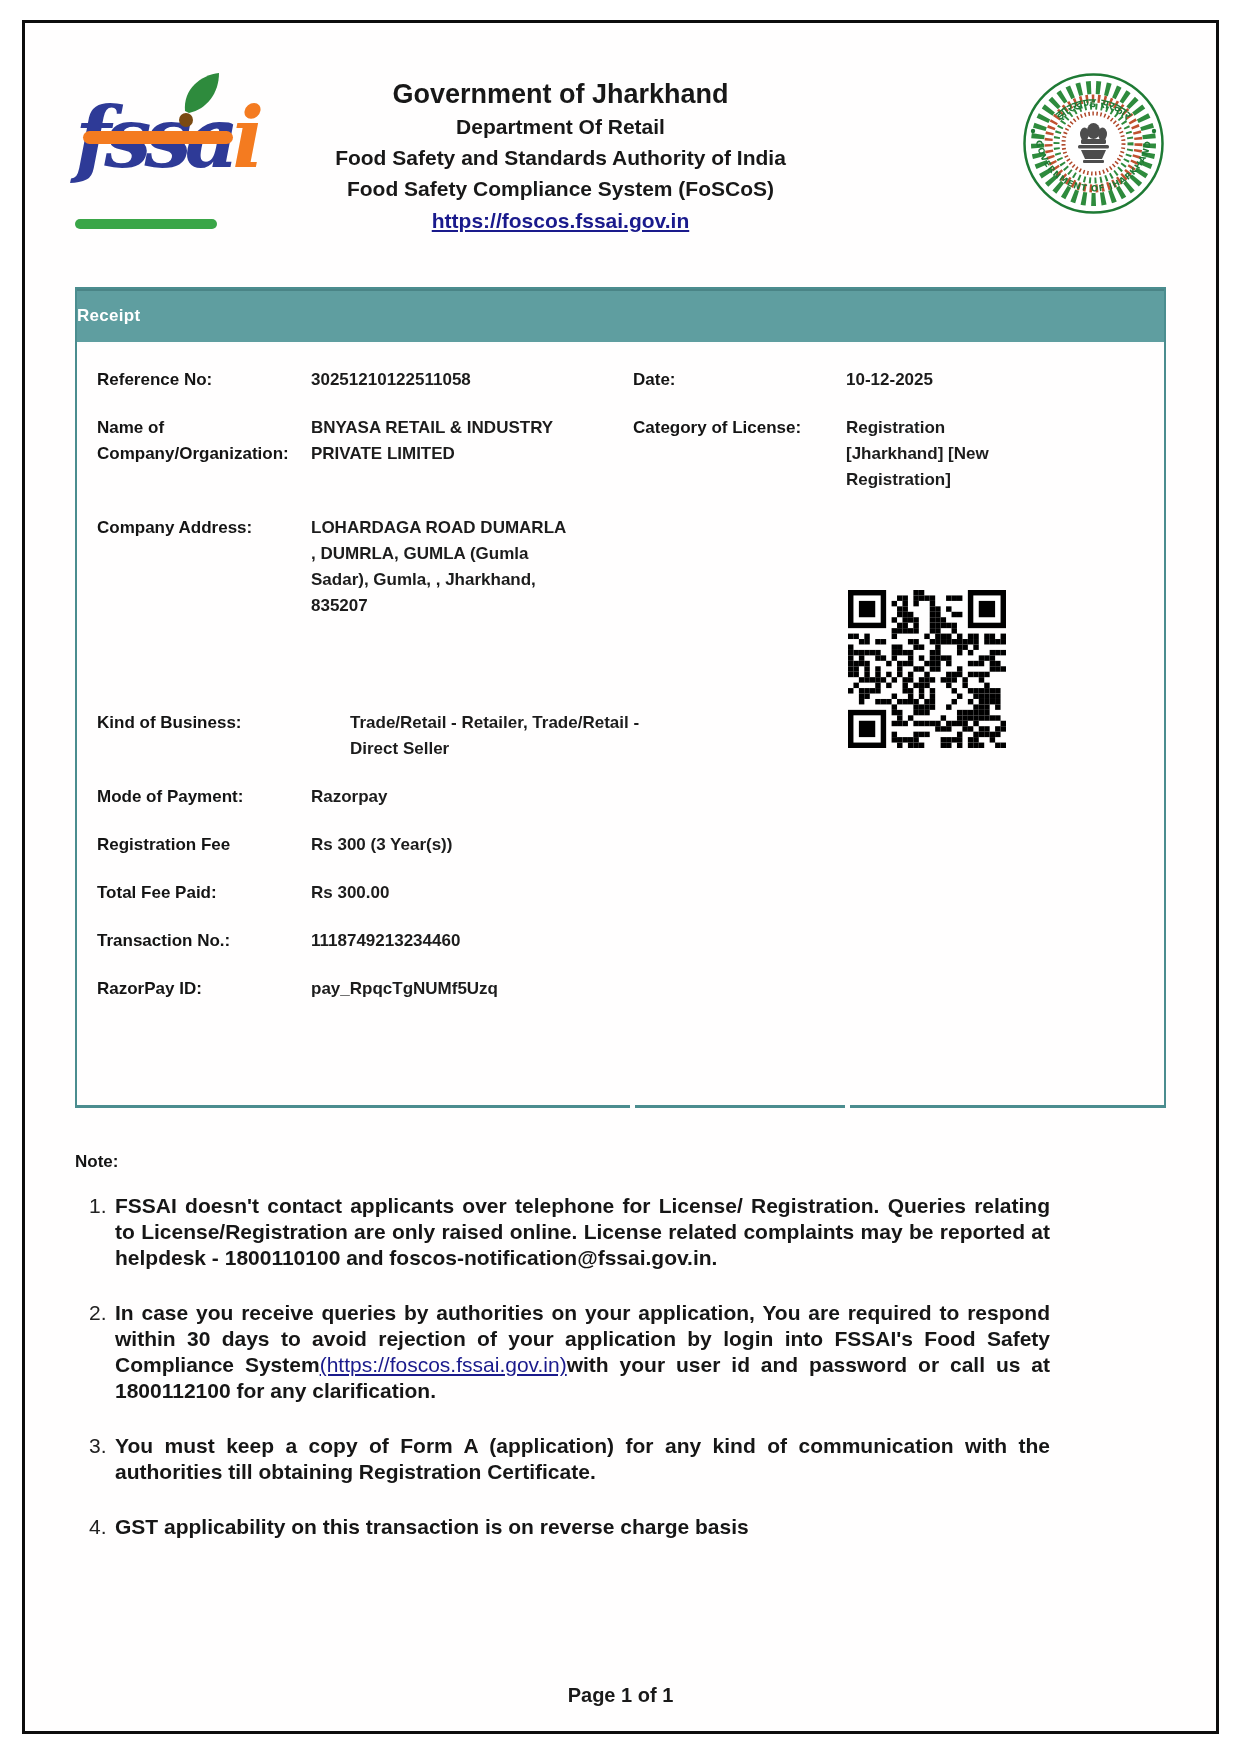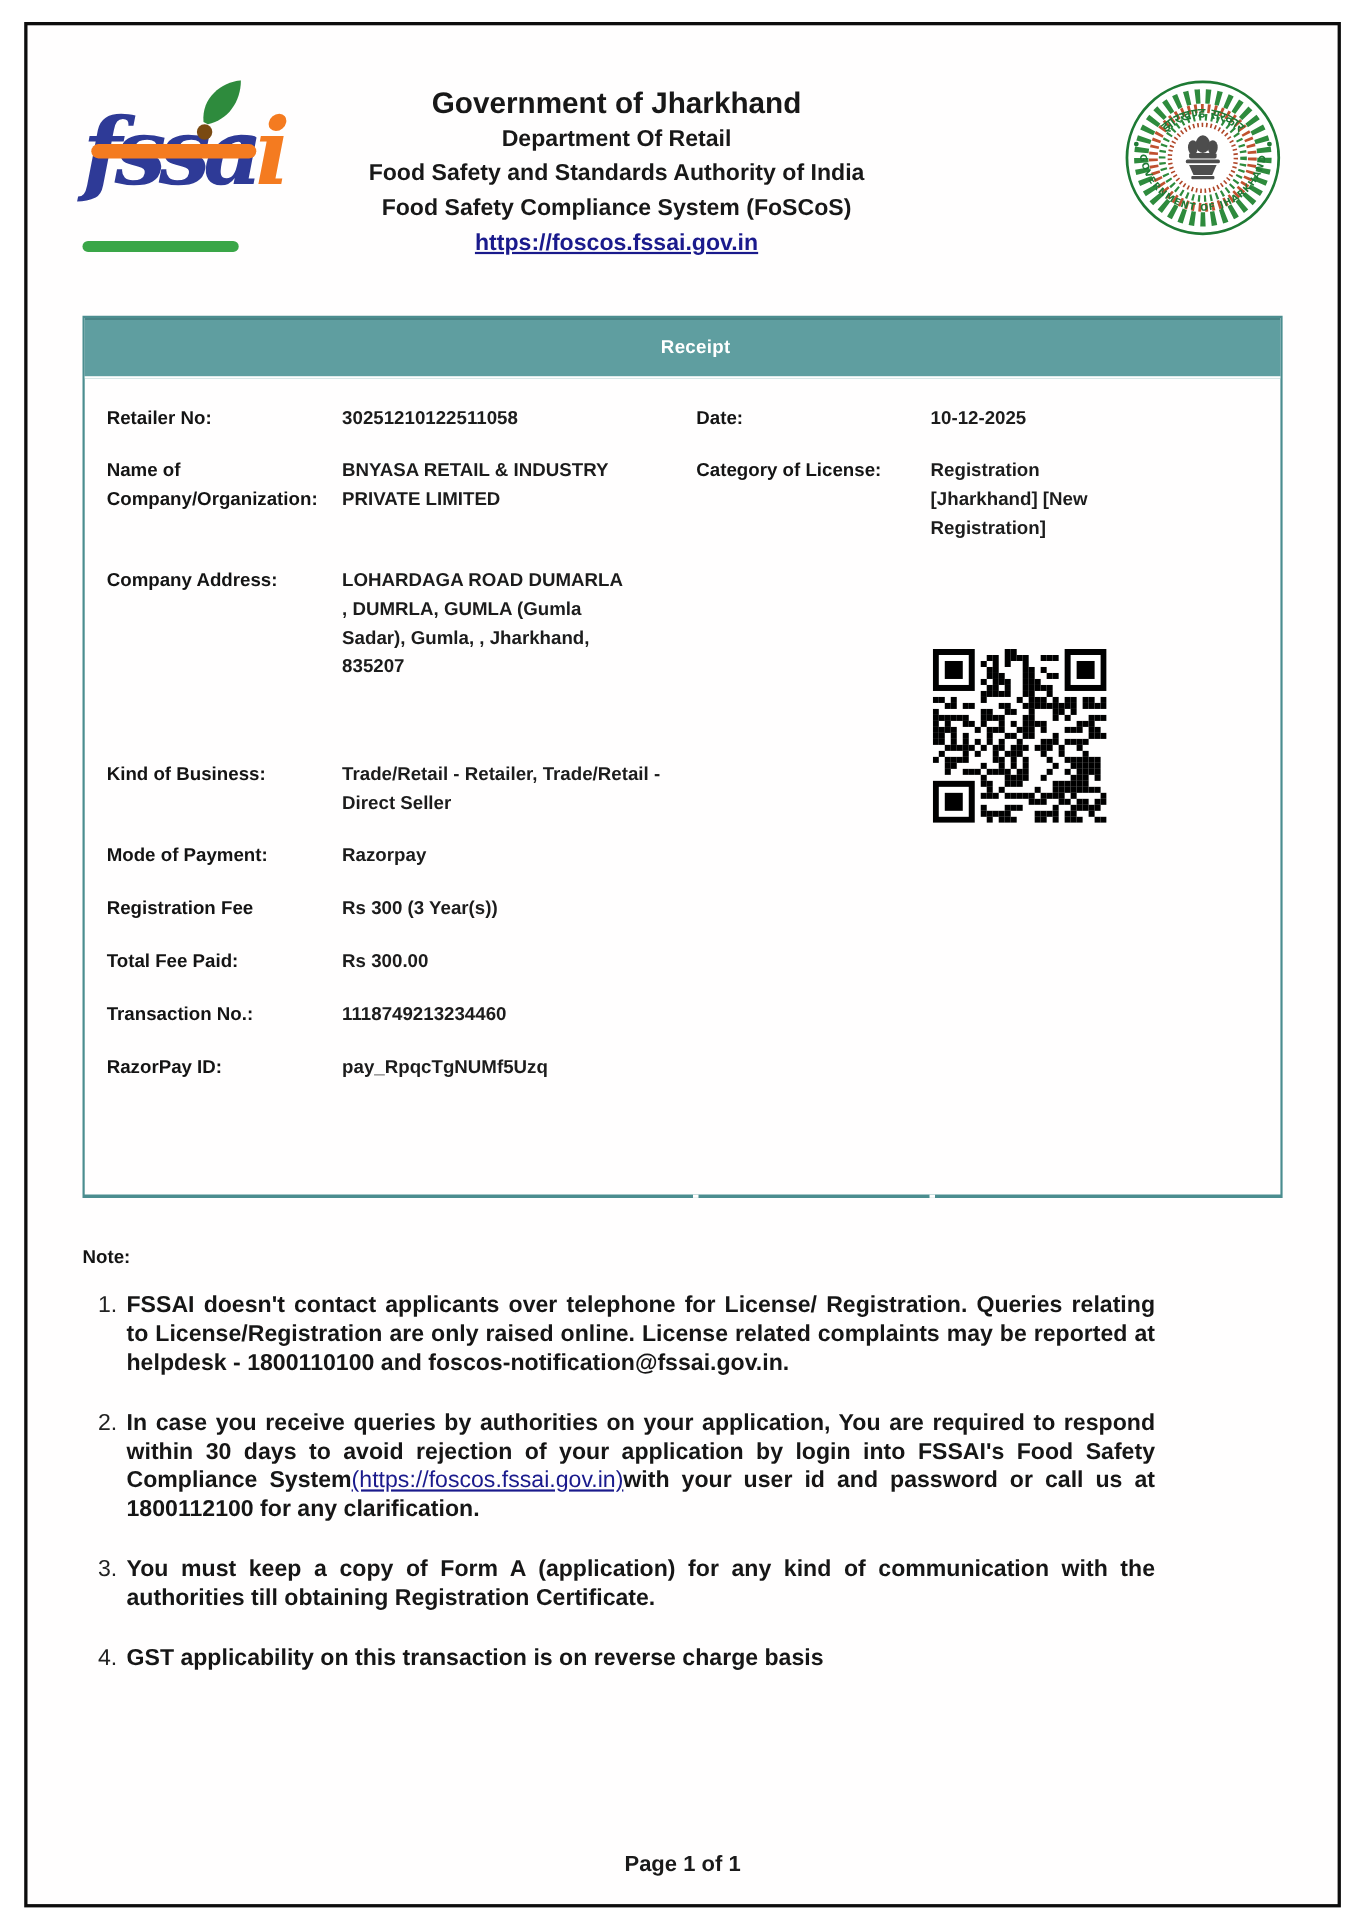--- a/index.html
+++ b/index.html
@@ -51,36 +51,35 @@
     padding-bottom: 103px;
     background: #fffefe;
   }
   .receipt-table::before, .receipt-table::after {
     content: ""; position: absolute; bottom: -3px; height: 3px; width: 5px; background: #fffefe;
   }
   .receipt-table::before { left: 553px; }
   .receipt-table::after  { left: 768px; }
   .receipt-bar {
     height: 55px; background: #5F9EA0; border-bottom: 2px solid #FDFDFD;
-    display: flex; align-items: center; justify-content: center;
+    display: flex; align-items: center; 
     box-shadow: inset 0 2px 0 #4A8486;
-    padding-left: 24px;
   }
   .receipt-bar span { color: #ffffff; font-weight: bold; font-size: 17px; letter-spacing: .3px; }
   .t-row { display: grid; grid-template-columns: 214px 322px 213px 1fr; padding: 0 20px; }
   .t-cell { font-size: 17px; line-height: 26px; padding-right: 14px; }
   .t-label { font-weight: bold; color: #141414; }
   .t-value { font-weight: bold; color: #1c1c1c; }
   .w-sm { max-width: 258px; }
   .w-md { max-width: 276px; }
   .w-kb { max-width: 308px; }
   .w-cat { max-width: 158px; }
   .mt-first { margin-top: 23px; }
   .mt-row { margin-top: 22px; }
-  .mt-qr { margin-top: 72px; }
+  .mt-qr { margin-top: 91px; gap: 39px; }
   .qr { position: absolute; left: 771px; top: 301px; width: 158px; height: 158px; }
 
   
   .note-heading { margin-top: 44px; font-size: 17px; font-weight: bold; color: #141414; }
   .notes-list { margin-top: 21px; width: 975px; padding-left: 40px; counter-reset: n; list-style: none; }
   .notes-list li {
     position: relative;
     font-size: 21px; font-weight: bold; line-height: 26px;
     text-align: justify; color: #161616; margin-bottom: 29px;
   }
@@ -155,21 +154,21 @@
         </svg>
       </div>
     </div>
 
     <div class="receipt-table">
       <div class="receipt-bar">
         <span>Receipt</span>
       </div>
 
       <div class="t-row mt-first">
-        <div class="t-cell t-label">Retailer No:</div>
+        <div class="t-cell t-label">Reference No:</div>
         <div class="t-cell t-value">30251210122511058</div>
         <div class="t-cell t-label">Date:</div>
         <div class="t-cell t-value">10-12-2025</div>
       </div>
 
       <div class="t-row mt-row">
         <div class="t-cell t-label">Name of Company/Organization:</div>
         <div class="t-cell t-value w-sm">BNYASA RETAIL &amp; INDUSTRY PRIVATE LIMITED</div>
         <div class="t-cell t-label">Category of License:</div>
         <div class="t-cell t-value w-cat">Registration [Jharkhand] [New Registration]</div>

